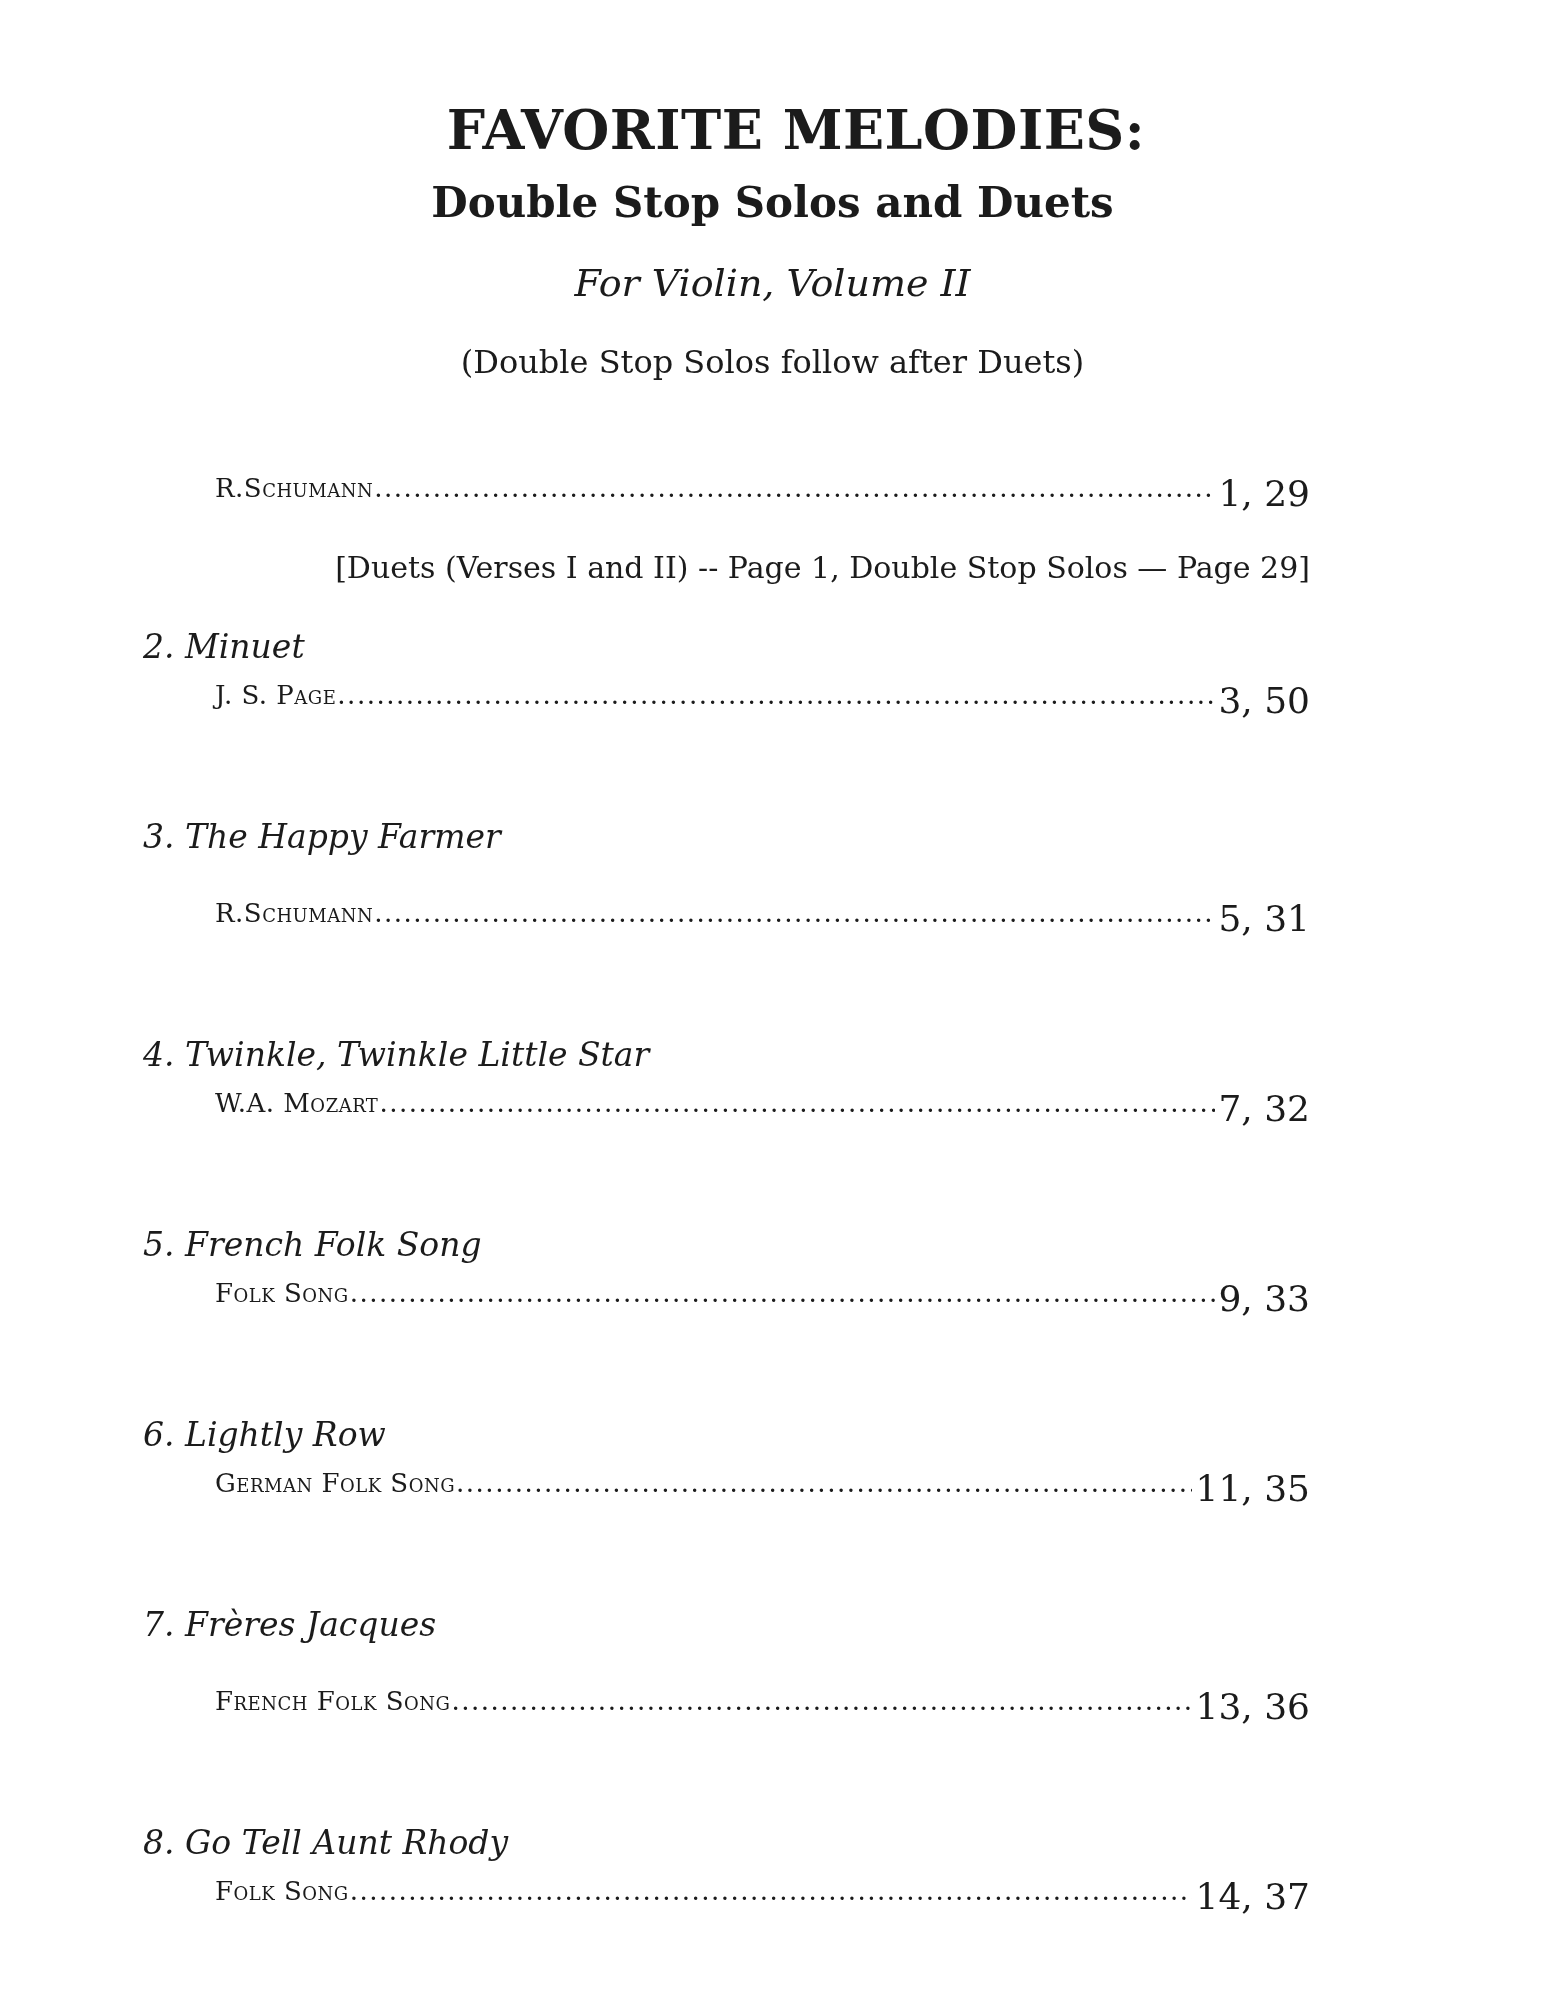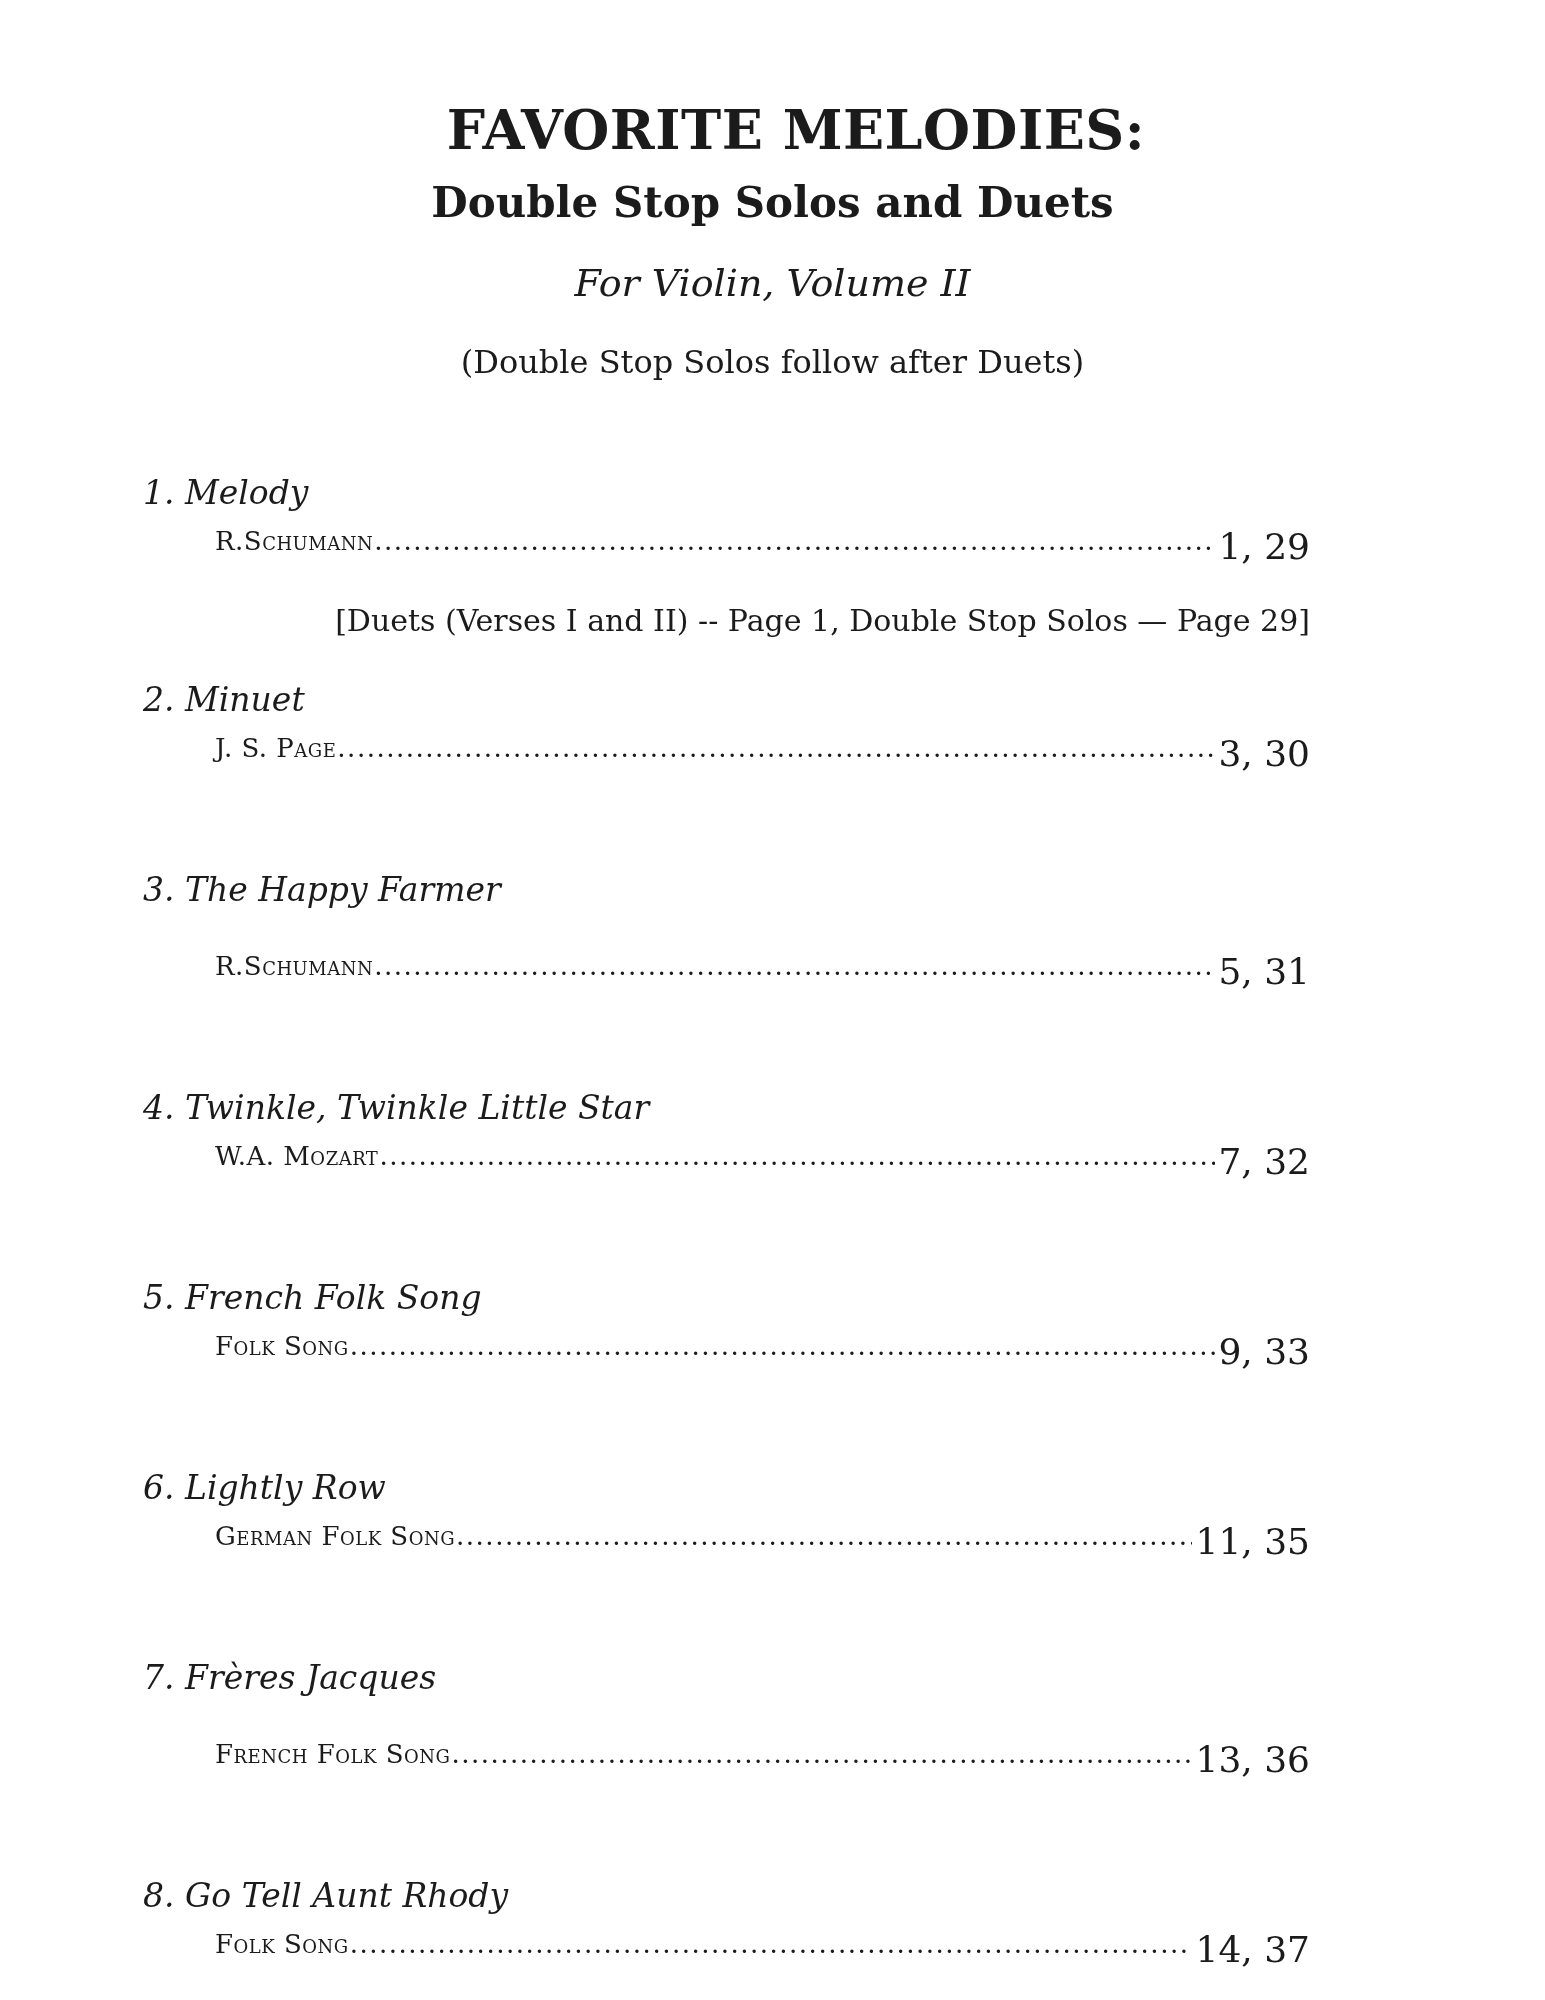--- a/index.html
+++ b/index.html
@@ -110,35 +110,34 @@
 <div class="header">
   <h1 class="doc-title">FAVORITE MELODIES:</h1>
   <div class="doc-subtitle">Double Stop Solos and Duets</div>
   <div class="doc-volume">For Violin, Volume II</div>
   <div class="doc-note">(Double Stop Solos follow after Duets)</div>
 </div>
 
 <div class="toc">
 
   <div class="entry">
-    <div class="entry-title"><span>1.</span> <span>Melody</span></div>
     <div class="composer-row">
       <span class="composer">R.Schumann</span>
         <span class="dots"></span>
         <span class="pages">1, 29</span>
     </div>
     <div class="annotation">[Duets (Verses I and II) -- Page 1, Double Stop Solos — Page 29]</div>
   </div>
 
   <div class="entry">
     <div class="entry-title"><span>2.</span> <span>Minuet</span></div>
     <div class="composer-row">
       <span class="composer">J. S. Page</span>
         <span class="dots"></span>
-        <span class="pages">3, 30</span>
+        <span class="pages">3, 50</span>
     </div>
   </div>
 
   <div class="entry">
     <div class="entry-title"><span>3.</span> <span>The Happy Farmer</span></div>
     <div class="composer-row">
       <span class="composer">R.Schumann</span>
         <span class="dots"></span>
         <span class="pages">5, 31</span>
     </div>

